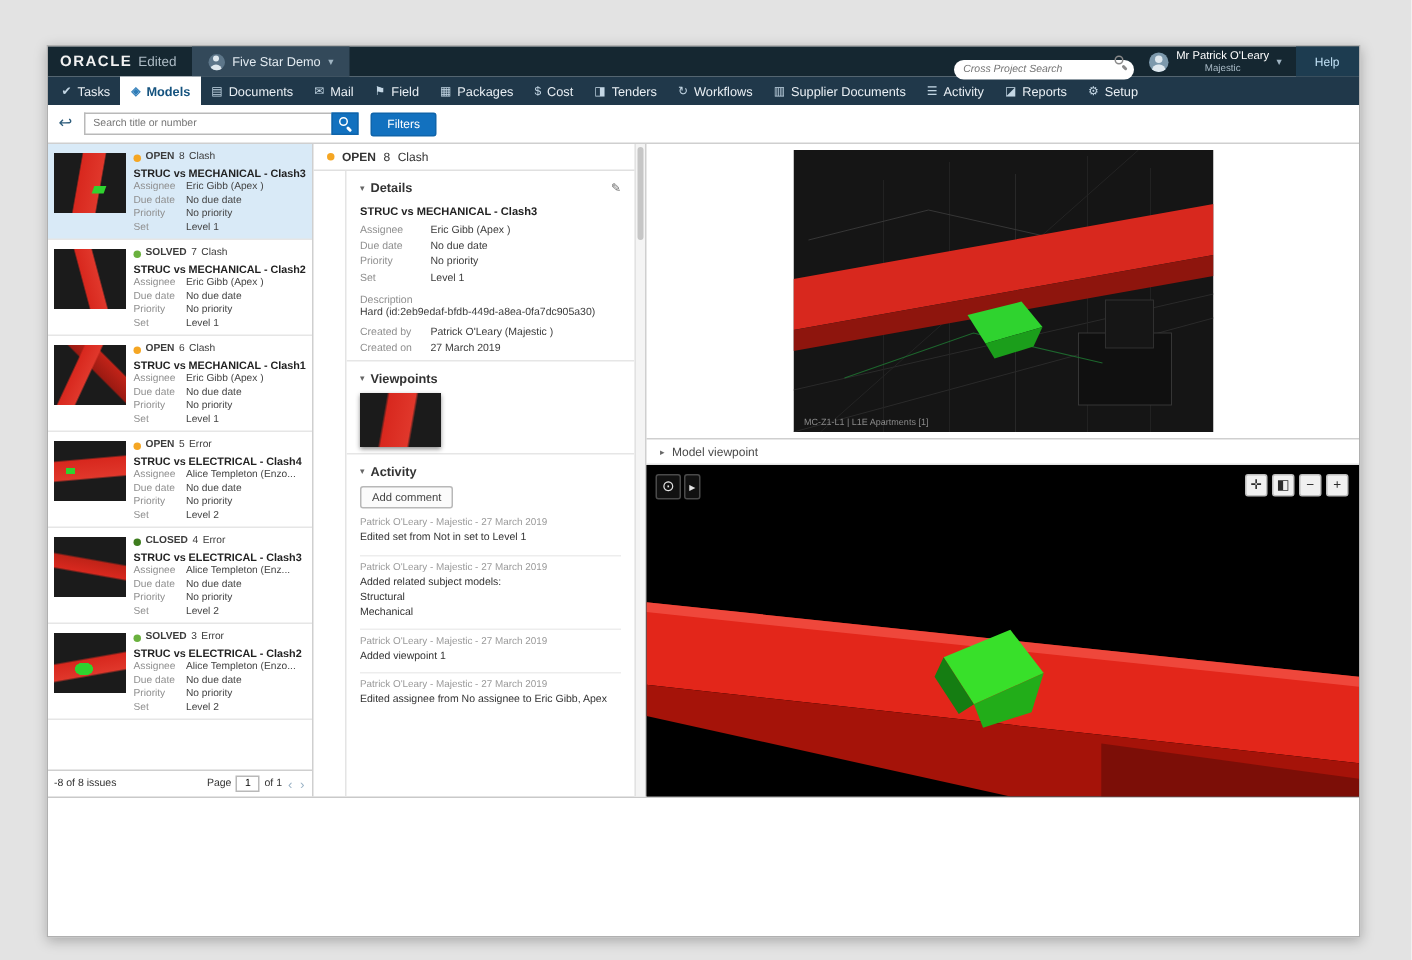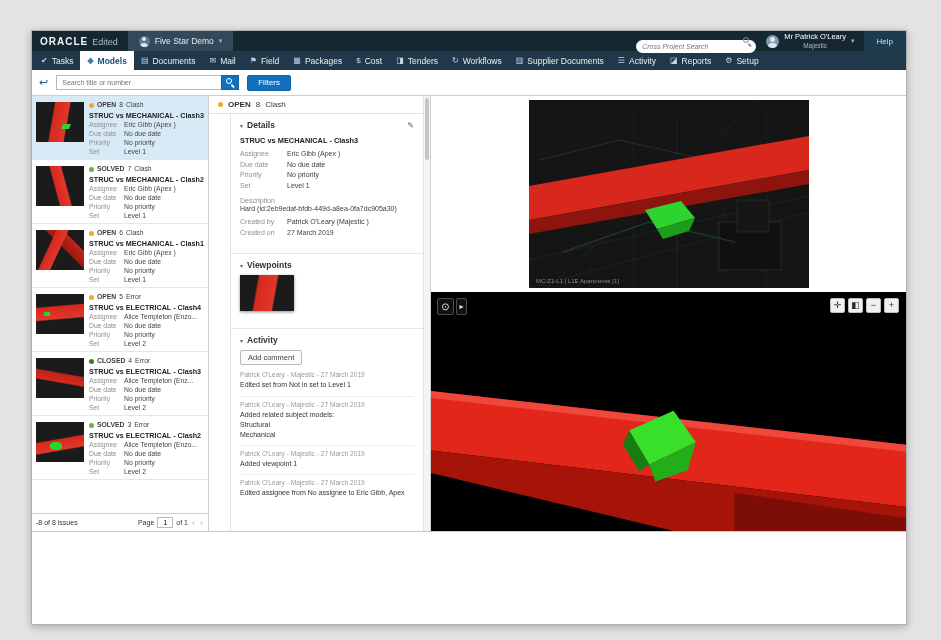--- a/index.html
+++ b/index.html
@@ -85,21 +85,21 @@
   .pg-nav{color:#9bb3c6;font-size:9px;cursor:pointer;padding:0 1px;}
 
   
   .col-details{width:222px;flex:0 0 auto;border-right:1px solid #cfcfcf;display:flex;flex-direction:column;position:relative;min-height:0;}
   .details-header{height:18px;flex:0 0 auto;border-bottom:1px solid #e0e0e0;display:flex;align-items:center;gap:5px;padding:0 9px;font-size:8px;color:#333;}
   .dh-status{font-weight:bold;}
   .details-body{flex:1;min-height:0;display:flex;padding-right:7px;}
   .icon-strip{width:22px;flex:0 0 auto;border-right:1px solid #e4e4e4;display:flex;flex-direction:column;align-items:center;gap:8px;padding-top:10px;}
   .tool-icon{font-size:9px;color:#6d8291;cursor:pointer;line-height:1;}
   .details-content{flex:1;min-width:0;overflow:hidden;}
-  .sec{padding:6px 9px 15px;border-bottom:1px solid #e6e6e6;}
+  .sec{padding:6px 9px 2px;border-bottom:1px solid #e6e6e6;}
   .sec.last{border-bottom:none;}
   .sec-head{display:flex;align-items:center;gap:4px;}
   .caret-sm{font-size:6px;color:#666;}
   .sec-title{font-size:8.5px;font-weight:bold;color:#333;}
   .edit-icon{margin-left:auto;font-size:8px;color:#666;cursor:pointer;}
   .d-title{font-weight:bold;font-size:7.4px;color:#222;margin:6px 0 4px;}
   .frow{display:flex;gap:3px;font-size:7px;line-height:1.5;}
   .flabel{width:44px;flex:0 0 auto;color:#8f8f8f;}
   .fvalue{color:#3c3c3c;}
   .d-label{font-size:7px;color:#8f8f8f;margin-top:6px;}
@@ -522,20 +522,24 @@
             <rect x="208" y="100" width="32" height="32" fill="#161616" stroke="#333" stroke-width="0.6"></rect>
             <path d="M34,152 L120,122 L206,142" stroke="#1f7a33" fill="none" stroke-width="0.7" opacity="0.8"></path>
             <path d="M10,60 L90,40 L170,58" stroke="#3a3a3a" fill="none" stroke-width="0.6"></path>
             <polygon points="0,86 280,36 280,70 0,120" fill="#d8281e"></polygon>
             <polygon points="0,120 280,70 280,84 0,134" fill="#8e150d"></polygon>
             <polygon points="116,110 152,101 166,118 128,129" fill="#2fd32f"></polygon>
             <polygon points="128,129 166,118 160,131 134,139" fill="#1b9e1b"></polygon>
             <text x="7" y="183" font-size="6" fill="#8a8a8a" font-family="Liberation Sans, DejaVu Sans, sans-serif">MC-Z1-L1 | L1E Apartments [1]</text>
           </svg>
         </div>
+        <div class="vp-head bordered">
+          <span class="caret-sm">▸</span>
+          <span>Model viewpoint</span>
+        </div>
         <div class="vp-model-area">
           <svg viewBox="0 0 470 169" preserveAspectRatio="none">
             <rect width="470" height="169" fill="#000"></rect>
             <polygon points="0,70 470,108 470,152 0,112" fill="#e3261a"></polygon>
             <polygon points="0,70 470,108 470,113 0,75" fill="#f4554a" opacity="0.7"></polygon>
             <polygon points="0,112 470,152 470,169 240,169 0,128" fill="#a51309"></polygon>
             <polygon points="300,142 470,160 470,169 300,169" fill="#7c0e07"></polygon>
             <polygon points="196,98 240,84 262,106 216,122" fill="#38e02a"></polygon>
             <polygon points="216,122 262,106 254,126 222,134" fill="#22ad19"></polygon>
             <polygon points="196,98 216,122 206,127 190,108" fill="#157d12"></polygon>

